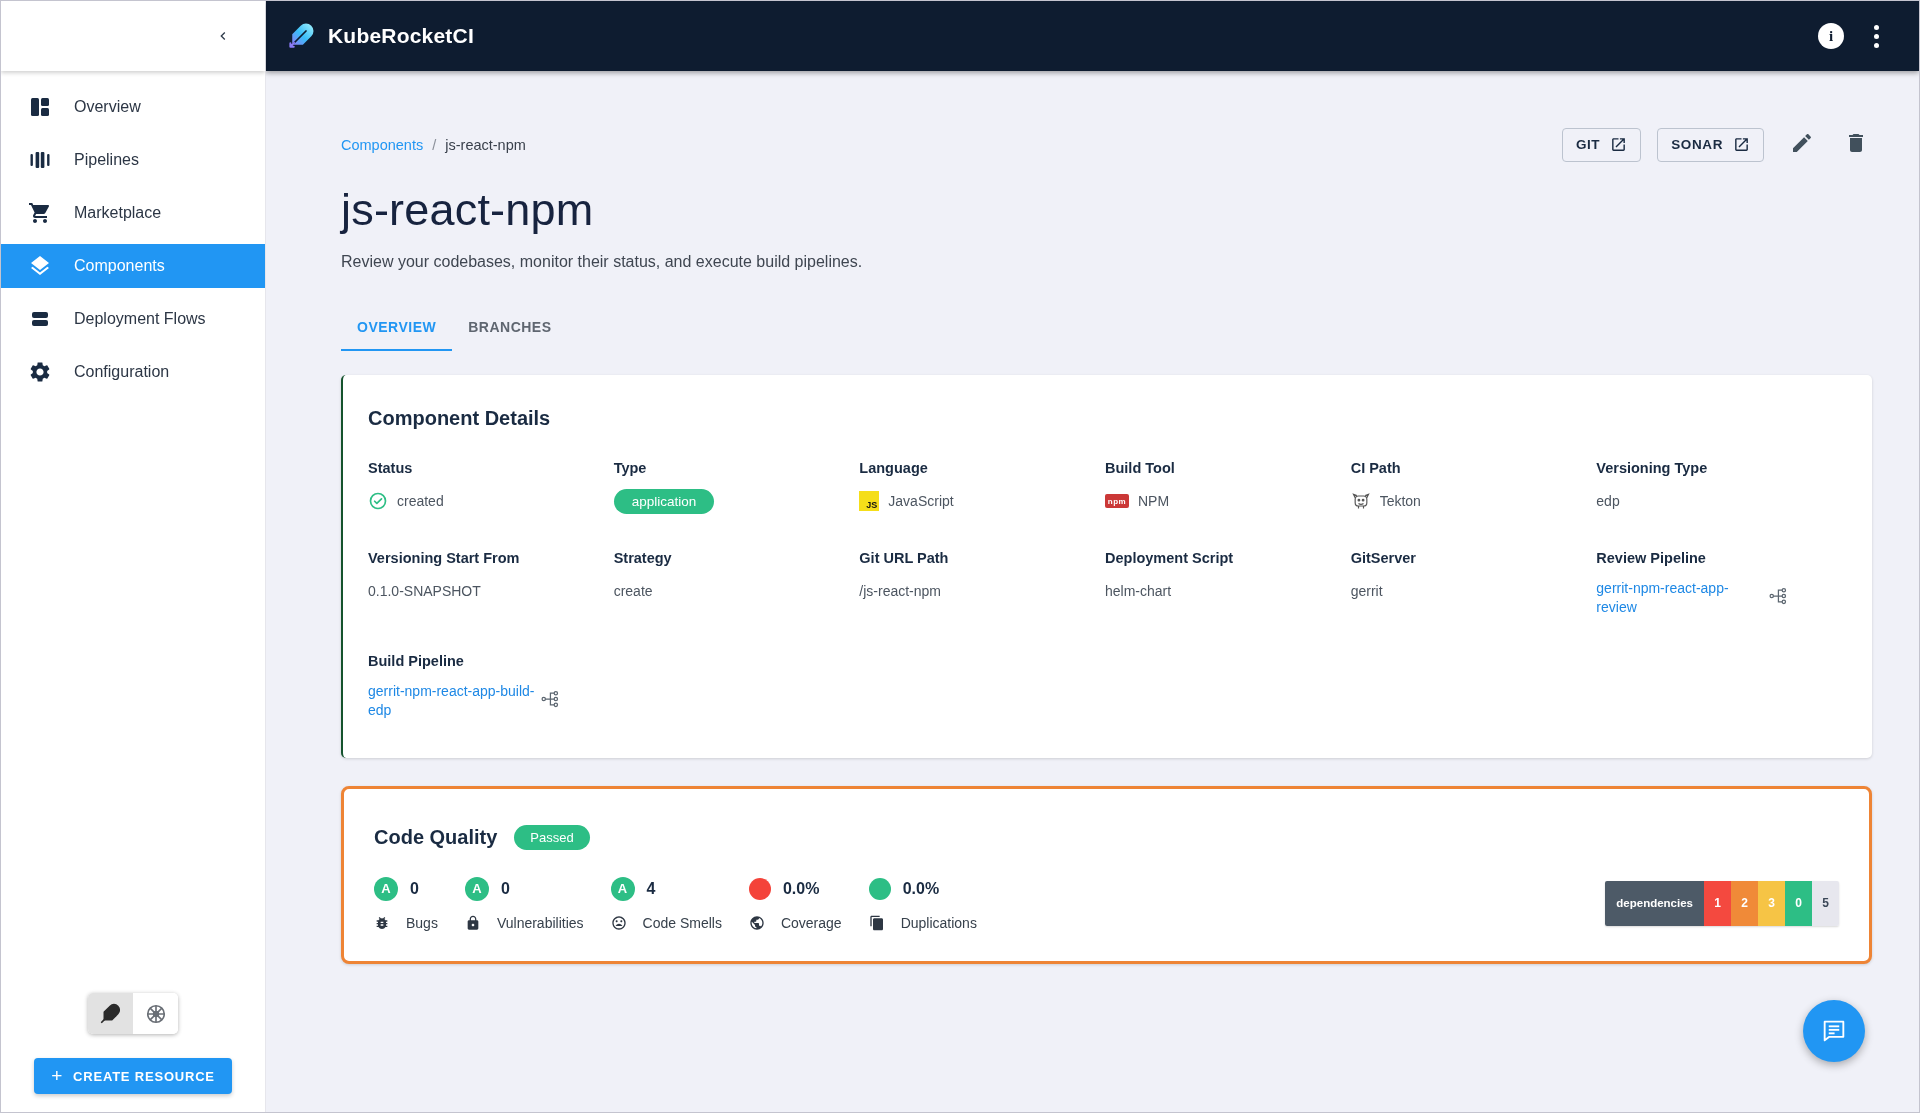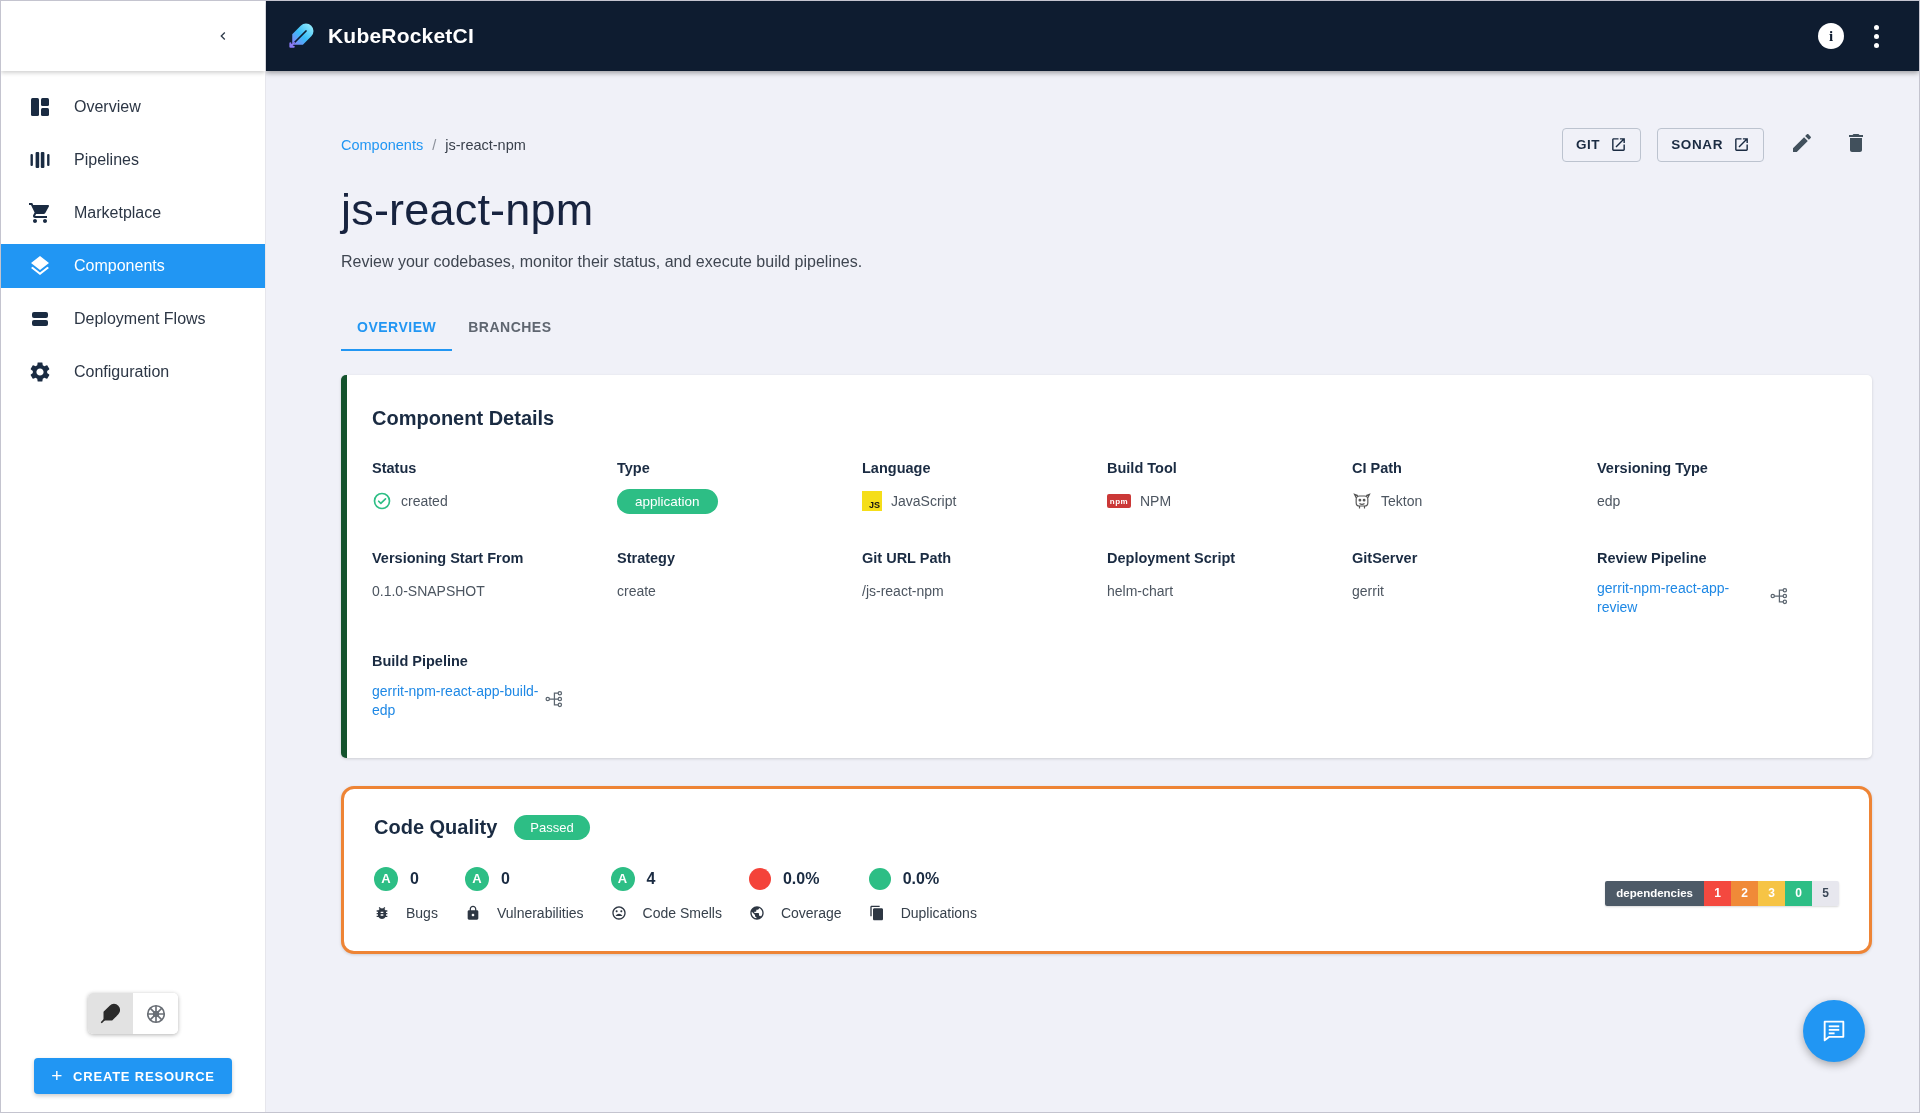--- a/index.html
+++ b/index.html
@@ -48,49 +48,49 @@
 
   .page-title { font-size:45px; font-weight:400; color:#17233f; margin-top:22px; letter-spacing:0.2px; }
   .page-desc { font-size:16px; color:#3f4651; margin-top:17px; }
 
   .tabs { display:flex; margin-top:34px; }
   .tab { min-width:110px; height:46px; display:flex; align-items:center; justify-content:center; font-size:14px; font-weight:bold; letter-spacing:0.5px; color:#5f6670; cursor:pointer; border-bottom:2px solid transparent; padding:0 16px; }
   .tab.active { color:#2196f3; border-bottom-color:#2196f3; }
 
   
   .card { background:#fff; border-radius:5px; box-shadow:0 1px 3px rgba(0,0,0,0.15); }
-  .details-card { margin-top:24px; border-left:6px solid #14532d; padding:32px 30px 38px 25px; }
+  .details-card { margin-top:24px; border-left:2px solid #14532d; padding:32px 30px 38px 25px; }
   .card-title { font-size:20px; font-weight:bold; color:#1a2b42; }
   .dgrid { display:grid; grid-template-columns:repeat(6,1fr); row-gap:36px; margin-top:30px; }
   .field-label { font-size:14.5px; font-weight:bold; color:#1a2b42; margin-bottom:13px; }
   .field-value { font-size:14px; color:#4c5560; display:flex; align-items:center; gap:9px; min-height:24px; }
   .chip { display:inline-flex; align-items:center; background:#2dbe85; color:#fff; font-size:13.5px; border-radius:14px; padding:5px 18px; }
   .js-badge { width:20px; height:20px; background:#f5de19; display:flex; align-items:flex-end; justify-content:flex-end; padding:1px 2px; }
   .js-badge span { font-size:9px; font-weight:bold; color:#111; }
   .npm-badge { width:24px; height:14px; background:#cb3837; border-radius:2px; display:flex; align-items:center; justify-content:center; }
   .npm-badge span { color:#fff; font-size:8px; font-weight:bold; letter-spacing:0.5px; }
   .pipe-field { display:flex; align-items:center; justify-content:flex-start; width:236px; }
   .pipe-link { color:#1e88e5; font-size:14px; text-decoration:none; max-width:172px; line-height:1.35; cursor:pointer; }
   .graph-iconbtn { background:none; border:none; cursor:pointer; }
 
-  .quality-card { margin-top:28px; border:3px solid #ee8435; border-radius:13px; padding:26px 30px 30px; }
+  .quality-card { margin-top:28px; border:3px solid #ee8435; border-radius:8px; padding:36px 30px 30px; }
   .q-head { display:flex; align-items:center; gap:17px; }
   .q-chip { background:#2dbe85; color:#fff; font-size:13px; border-radius:14px; padding:5px 16px; }
   .q-body { display:flex; align-items:center; justify-content:space-between; margin-top:26px; }
   .metrics { display:flex; gap:27px; }
   .metric-top { display:flex; align-items:center; gap:12px; height:26px; }
   .rating-badge { width:24px; height:24px; border-radius:50%; background:#2dbe85; color:#fff; font-size:13px; font-weight:bold; display:flex; align-items:center; justify-content:center; }
   .dot-ind { width:22px; height:22px; border-radius:50%; }
   .dot-red { background:#f4433a; }
   .dot-green { background:#2dbe85; }
   .metric-val { font-size:16px; font-weight:bold; color:#1a2b42; }
   .metric-bottom { display:flex; align-items:center; gap:16px; margin-top:13px; }
   .metric-bottom svg { width:16px; height:16px; fill:#2e3743; }
   .metric-label { font-size:14px; color:#37414c; }
-  .dep-badge { display:flex; height:25px; border-radius:2px; overflow:hidden; box-shadow:0 1px 2px rgba(0,0,0,0.15); }
+  .dep-badge { display:flex; height:45px; border-radius:2px; overflow:hidden; box-shadow:0 1px 2px rgba(0,0,0,0.15); }
   .dep-label { background:#4d5a67; color:#fff; font-size:11.5px; font-weight:bold; display:flex; align-items:center; padding:0 11px; }
   .dep-seg { width:27px; display:flex; align-items:center; justify-content:center; color:#fff; font-size:12px; font-weight:bold; }
   .seg-1 { background:#f4493f; } .seg-2 { background:#f08a38; } .seg-3 { background:#f6c445; }
   .seg-4 { background:#2dbe85; } .seg-5 { background:#e7e7ee; color:#3c4858; }
 
   .chat-fab { position:absolute; right:54px; bottom:50px; width:62px; height:62px; border-radius:50%; background:#2196f3; border:none; cursor:pointer; display:flex; align-items:center; justify-content:center; box-shadow:0 3px 8px rgba(0,0,0,0.3); z-index:10; }
 </style>
 </head>
 <body>
 

